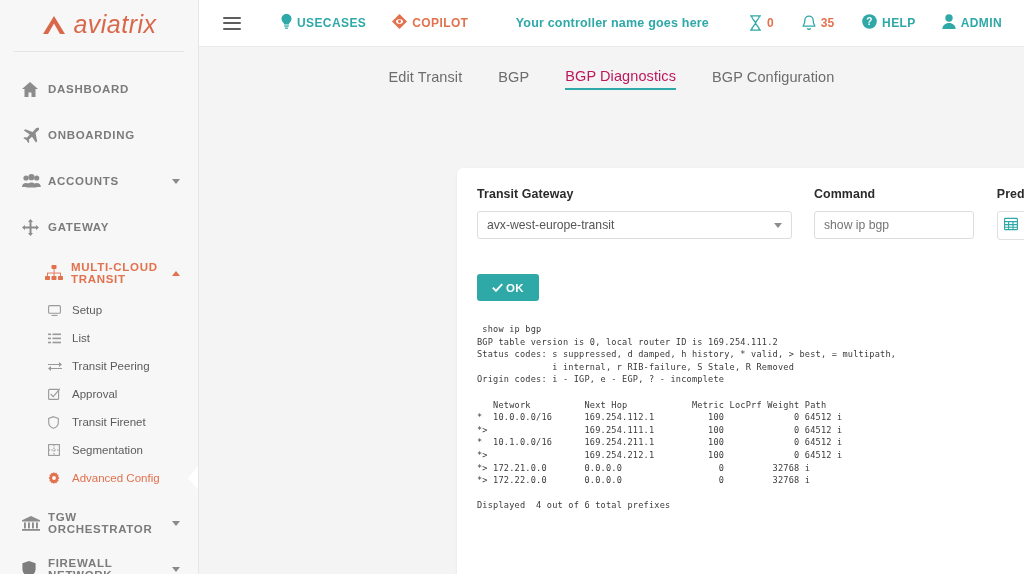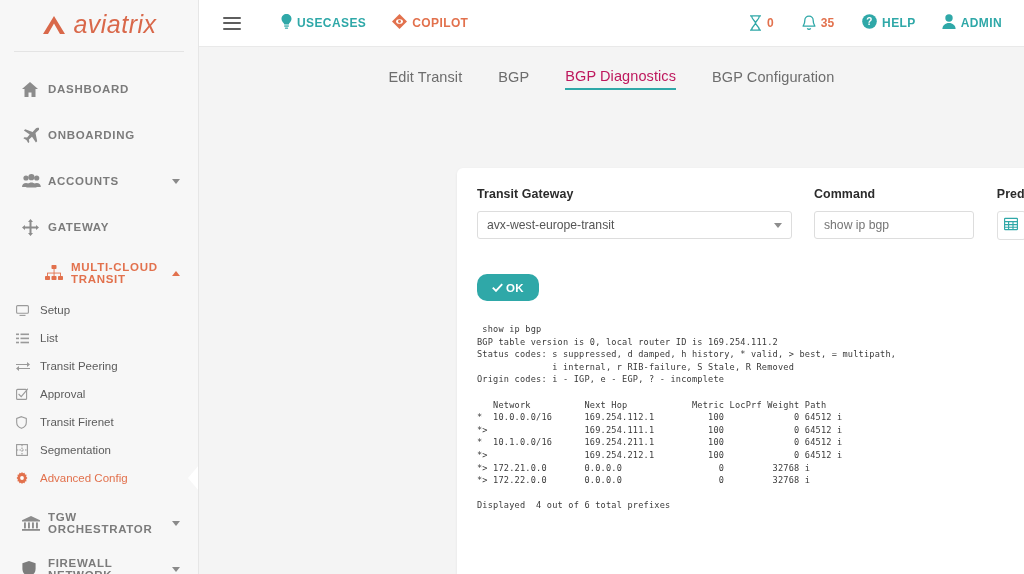--- a/index.html
+++ b/index.html
@@ -62,21 +62,21 @@
     border-top: 5px solid #8a8a8a;
   }
   .caret.up {
     border-top: none;
     border-bottom: 5px solid #e2714d;
   }
 
   .subnav { padding-left: 0; }
   .sub-item {
     display: flex; align-items: center;
-    height: 28px; padding-left: 16px;
+    height: 28px; padding-left: 48px;
     font-size: 11.5px; color: #5c5c5c; cursor: pointer;
     position: relative;
   }
   .sub-item .ico {
     width: 24px; flex: 0 0 24px; color: #9a9a9a; font-size: 12px;
     display:flex; align-items:center;
   }
   .sub-item.active { color: #e2714d; }
   .sub-item.active .ico { color: #e2714d; }
   .sub-item.active::after {
@@ -180,21 +180,21 @@
   .icon-btn {
     width: 29px; height: 29px;
     border: 1px solid #e0e0e0; border-radius: 3px;
     background: #fff; display: flex; align-items: center; justify-content: center;
     cursor: pointer;
   }
 
   .ok-btn {
     margin-top: 34px;
     width: 62px; height: 27px;
-    background: #2fa8a8; border: none; border-radius: 10px;
+    background: #2fa8a8; border: none; border-radius: 3px;
     color: #fff; font-size: 11.5px; font-weight: bold;
     letter-spacing: 0.4px;
     display: flex; align-items: center; justify-content: center; gap: 3px;
     cursor: pointer;
     font-family: "Liberation Sans", sans-serif;
   }
 
   .console {
     margin-top: 22px;
     font-family: "DejaVu Sans Mono", monospace;
@@ -414,20 +414,21 @@
             <path d="M7.5 0 15 7.5 7.5 15 0 7.5z" fill="#e2714d"></path>
             <ellipse cx="7.5" cy="7.5" rx="3.4" ry="2.3" fill="#fff"></ellipse>
             <ellipse cx="7.5" cy="7.5" rx="1.5" ry="1.4" fill="#e2714d"></ellipse>
           </svg>
         </span>
         <span>COPILOT</span>
       </div>
 
       <div class="top-spacer"></div>
 
+      <div class="ctrl-name">Your controller name goes here</div>
 
       <div class="top-stat">
         <span class="gl">
           <svg width="13" height="16" viewBox="0 0 13 16" fill="none" stroke="#2fa8a8" stroke-width="1.3">
             <path d="M1 .8h11M1 15.2h11M2.6 .8c0 4 3.9 5 3.9 7.2s-3.9 3.2-3.9 7.2M10.4 .8c0 4-3.9 5-3.9 7.2s3.9 3.2 3.9 7.2"></path>
           </svg>
         </span>
         <span class="num">0</span>
       </div>
 

